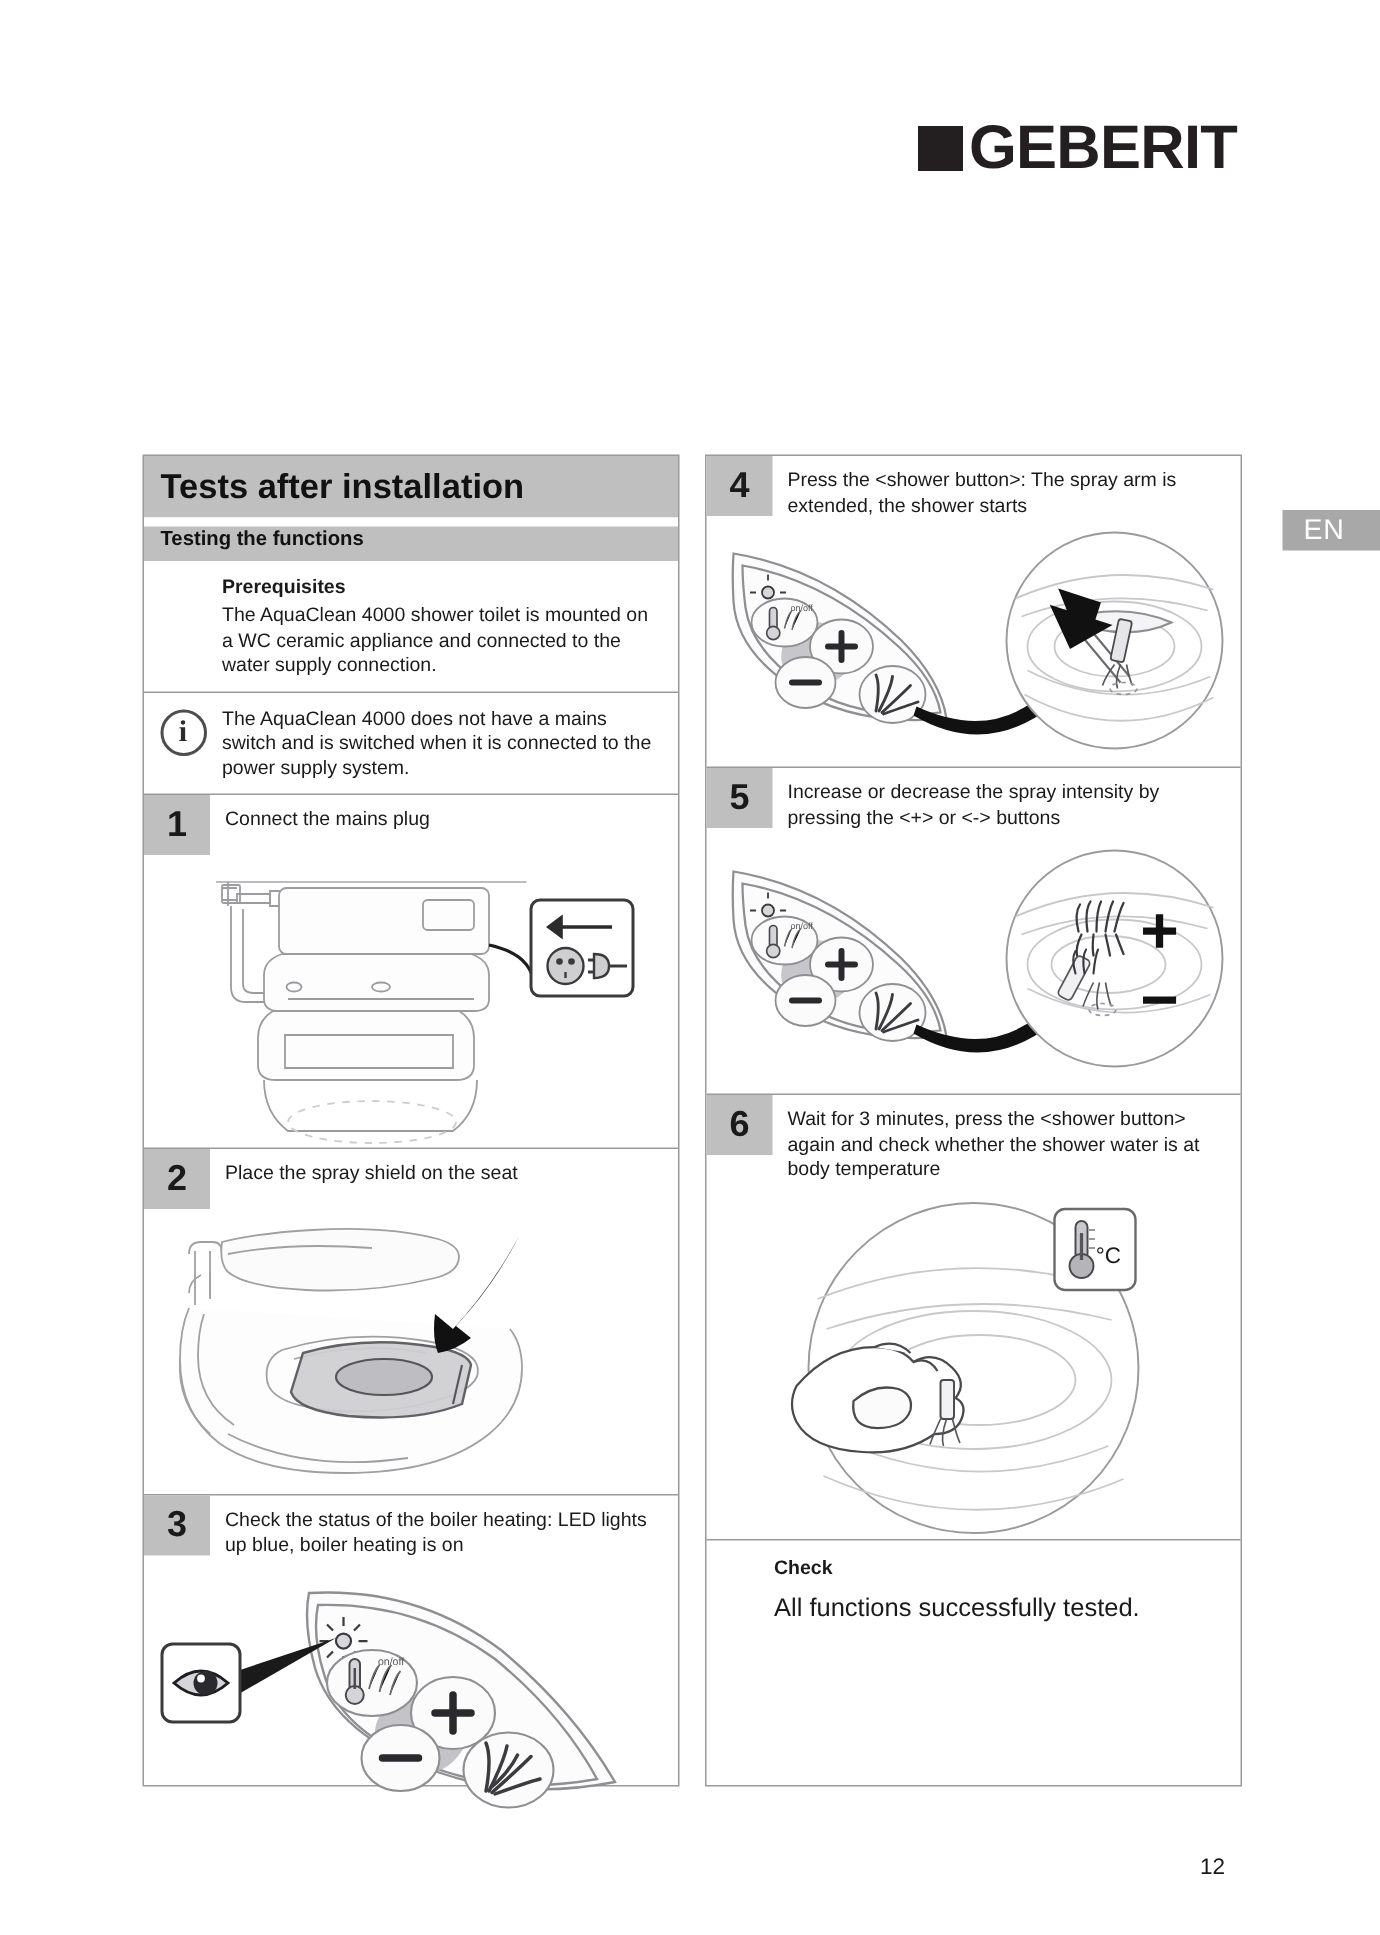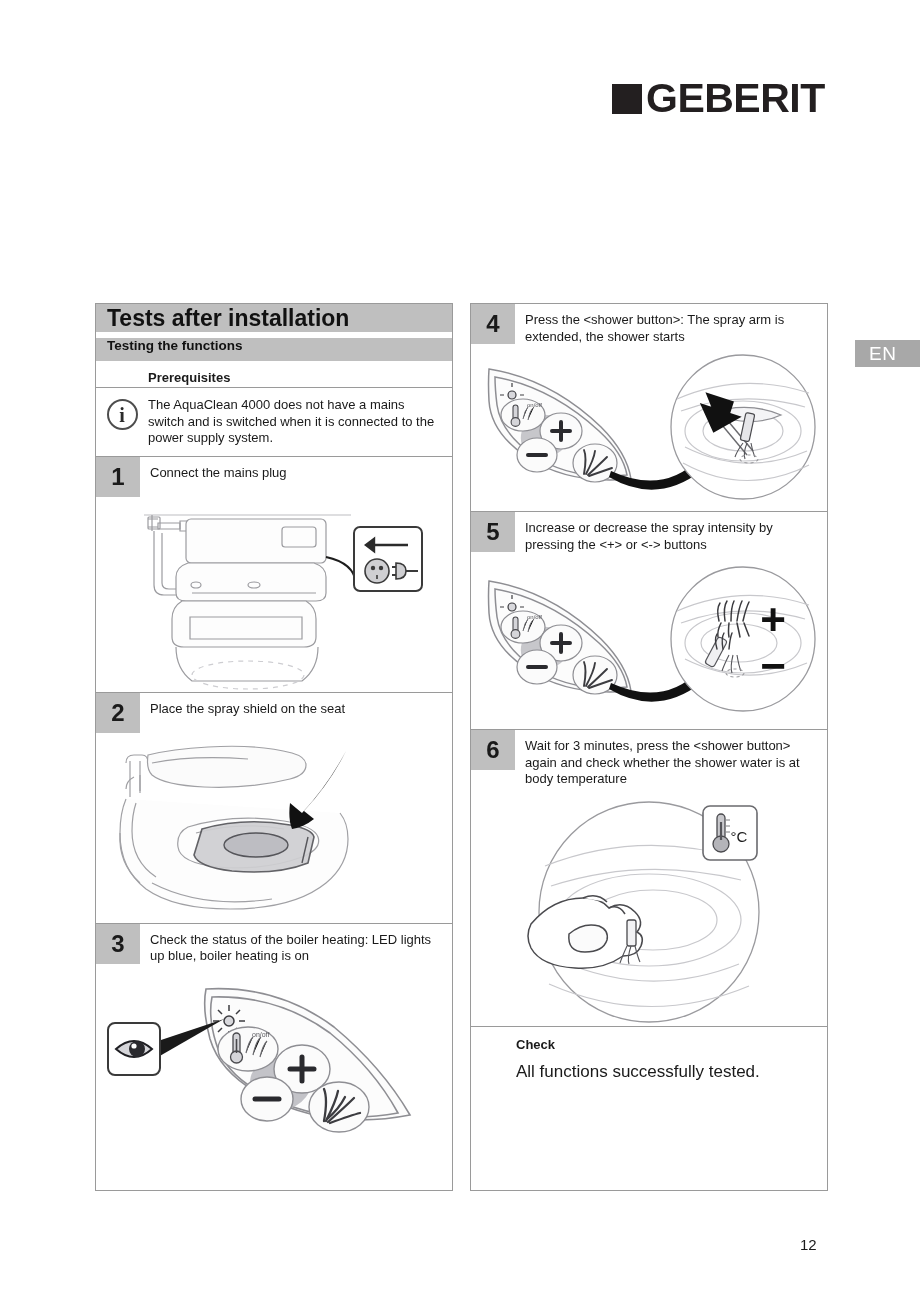--- a/index.html
+++ b/index.html
@@ -15,21 +15,21 @@
   
   #entab{position:absolute;left:855px;top:340px;width:92px;height:27px;background:#a8a8a8;
     color:#ffffff;font-size:19px;font-weight:normal;display:flex;align-items:center;
     padding-left:14px;box-sizing:border-box;letter-spacing:0.5px;}
   
   .col{position:absolute;top:303px;width:358px;border:1px solid #9a9a9a;
     box-sizing:border-box;background:#fff;}
   #colL{left:95px;height:888px;}
   #colR{left:470px;height:888px;}
   
-  .h1bar{background:#bfbfbf;height:28px;display:flex;align-items:center;padding-left:11px;
+  .h1bar{background:#bfbfbf;height:41px;display:flex;align-items:center;padding-left:11px;
     font-size:23px;font-weight:bold;color:#111;}
   .gap{height:6px;background:#fff;}
   .h2bar{background:#bfbfbf;height:23px;display:flex;padding-left:11px;
     font-size:13.5px;font-weight:bold;color:#111;}
   .h3{font-size:13px;font-weight:bold;padding:9px 0 2px 52px;}
   .para{font-size:13px;line-height:16.5px;padding:2px 14px 9px 52px;}
   .rule{border-top:1px solid #9a9a9a;}
   
   .note{display:flex;padding:9px 14px 9px 0;}
   .note .ico{width:52px;display:flex;justify-content:center;padding-top:2px;}
@@ -68,20 +68,21 @@
 
   <div class="h1bar">
     <span>Tests after installation</span>
   </div>
   <div class="gap"></div>
   <div class="h2bar">
     <span>Testing the functions</span>
   </div>
 
   <div class="h3">Prerequisites</div>
+  <div class="para">The AquaClean 4000 shower toilet is mounted on a WC ceramic appliance and connected to the water supply connection.</div>
 
   <div class="note rule">
     <div class="ico">
       <div class="infocircle">
           <span>i</span>
         </div>
     </div>
     <div class="txt">The AquaClean 4000 does not have a mains switch and is switched when it is connected to the power supply system.</div>
   </div>
 

